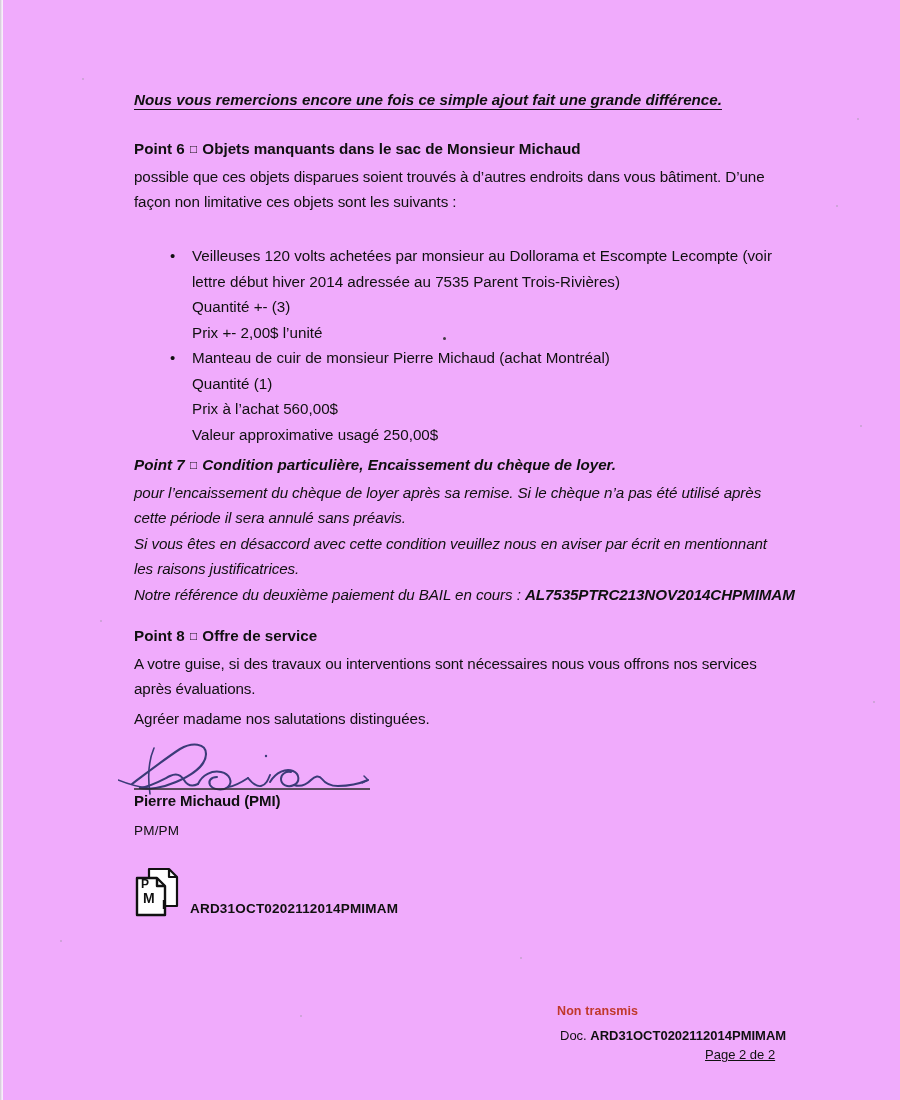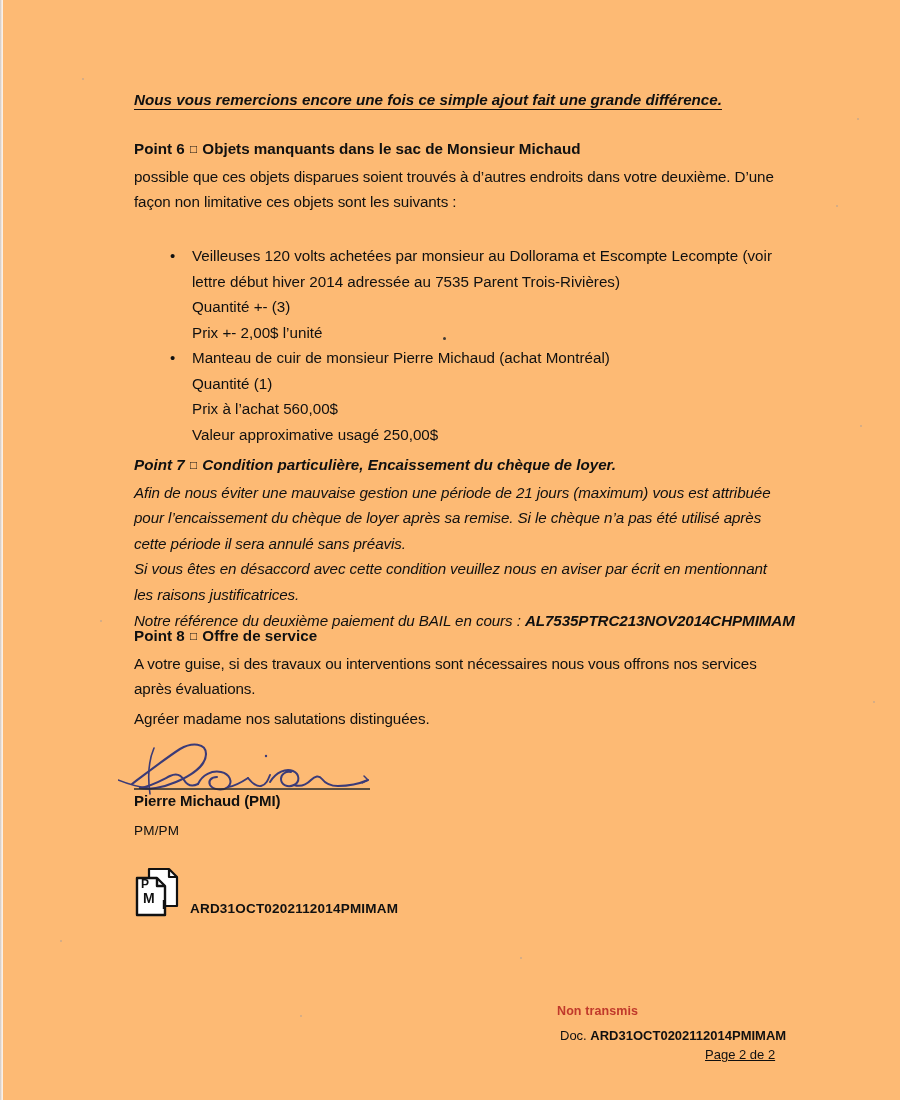--- a/index.html
+++ b/index.html
@@ -14,21 +14,21 @@
     font-family: "Liberation Sans", sans-serif;
     color: #101010;
     overflow: hidden;
     position: relative;
   }
 
   
   .page {
     position: absolute;
     inset: 0;
-    background: #fdba74;
+    background: #f0abfc;
   }
 
   
   .scan-edge-left {
     position: absolute;
     left: 0;
     top: 0;
     width: 3px;
     height: 1100px;
     background: linear-gradient(to right, #c9c9cd, #f2f2f4 60%, #ffffff);
@@ -208,21 +208,21 @@
 
   <div class="intro-thanks">Nous vous remercions encore une fois ce simple ajout fait une grande différence.</div>
 
   <div class="body-col" style="top:136px;">
     <div class="point-head">
       <span>Point 6</span>
       <span class="sq">□</span>
       <span>Objets manquants dans le sac de Monsieur Michaud</span>
     </div>
     <div class="para">
-      <div class="ln">possible que ces objets disparues soient trouvés à d’autres endroits dans votre deuxième. D’une</div>
+      <div class="ln">possible que ces objets disparues soient trouvés à d’autres endroits dans vous bâtiment. D’une</div>
       <div class="ln">façon non limitative ces objets sont les suivants :</div>
     </div>
   </div>
 
   <div class="bullet-block" style="top:243px;">
     <div class="bullet-row">
       <span class="bullet-dot">•</span>
       <div class="b-line">Veilleuses 120 volts achetées par monsieur au Dollorama et Escompte Lecompte (voir</div>
       <div class="b-line">lettre début hiver 2014 adressée au 7535 Parent Trois-Rivières)</div>
       <div class="b-line">Quantité +- (3)</div>
@@ -240,21 +240,20 @@
     </div>
   </div>
 
   <div class="body-col" style="top:452px;width:660px;font-style:italic;">
     <div class="point-head">
       <span>Point 7</span>
       <span class="sq">□</span>
       <span>Condition particulière, Encaissement du chèque de loyer.</span>
     </div>
     <div class="para">
-      <div class="ln">Afin de nous éviter une mauvaise gestion une période de 21 jours (maximum) vous est attribuée</div>
       <div class="ln">pour l’encaissement du chèque de loyer après sa remise. Si le chèque n’a pas été utilisé après</div>
       <div class="ln">cette période il sera annulé sans préavis.</div>
       <div class="ln">Si vous êtes en désaccord avec cette condition veuillez nous en aviser par écrit en mentionnant</div>
       <div class="ln">les raisons justificatrices.</div>
       <div class="ln">
         <span>Notre référence du deuxième paiement du BAIL en cours : </span><span class="bold">AL7535PTRC213NOV2014CHPMIMAM</span>
       </div>
     </div>
   </div>
 

